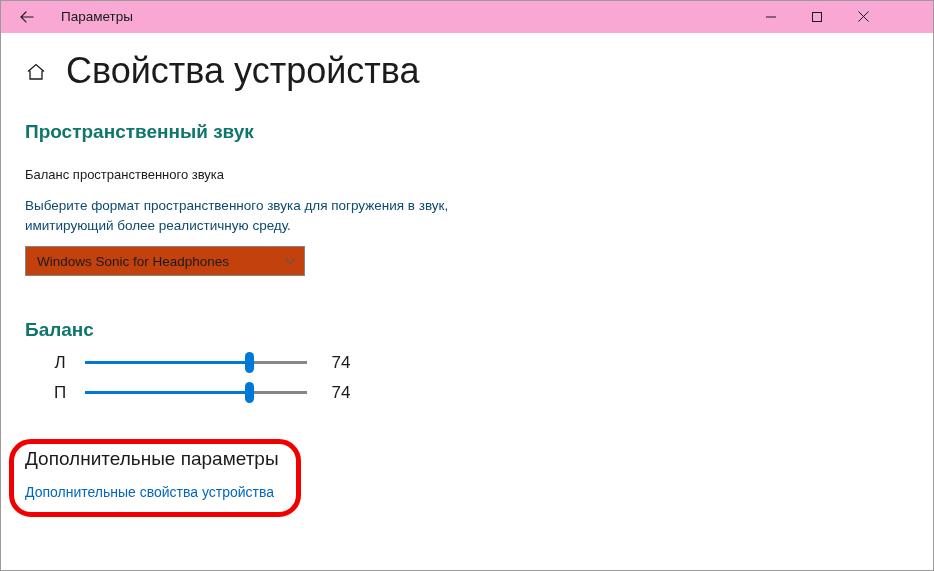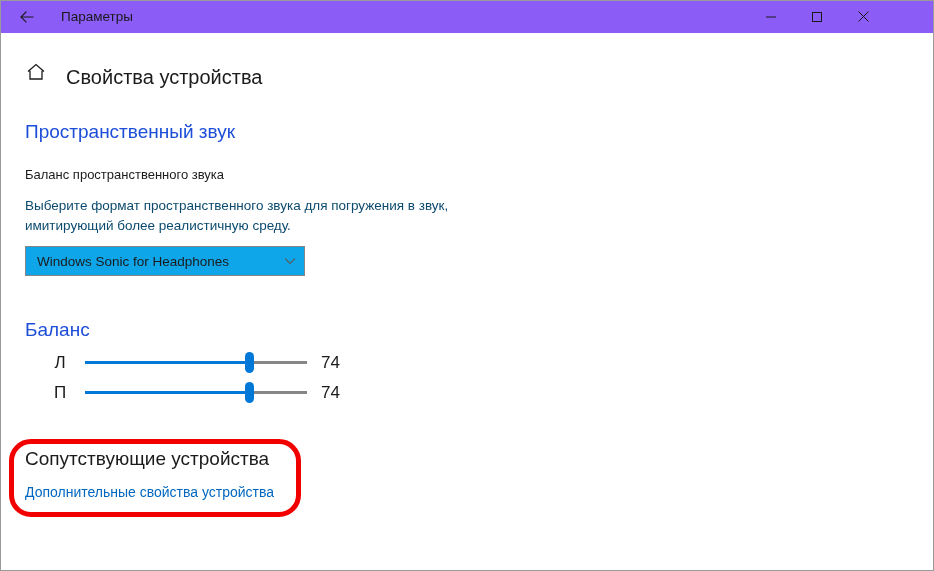--- a/index.html
+++ b/index.html
@@ -23,21 +23,21 @@
     border: 1px solid #9a9a9a;
     overflow: hidden;
   }
 
   
   #titlebar {
     position: absolute;
     left: 0; top: 0;
     width: 932px;
     height: 32px;
-    background: #8b5cf6;
+    background: #f9a8d4;
   }
   #back-button {
     position: absolute;
     left: 6px; top: 2px;
     width: 40px; height: 28px;
     display: flex;
     align-items: center;
     justify-content: center;
   }
   #back-button svg { display: block; }
@@ -74,40 +74,40 @@
   #home-icon {
     position: absolute;
     left: 20px; top: 8px;
     width: 30px; height: 30px;
     display: flex;
     align-items: center;
     justify-content: center;
   }
   #page-title {
     position: absolute;
-    left: 65px; top: 6px;
-    font-size: 20px;
+    left: 65px; top: 0;
+    font-size: 36px;
     font-weight: 400;
     color: #1b1b1b;
     line-height: 44px;
     white-space: nowrap;
   }
 
   
   #content {
     position: absolute;
     left: 0; top: 110px;
     width: 100%;
   }
   .section-heading {
     position: absolute;
     left: 24px;
     font-size: 19px;
-    font-weight: 400;
-    color: #1d4ed8;
+    font-weight: 700;
+    color: #0f766e;
     white-space: nowrap;
     text-align: center;
   }
   #spatial-heading { top: 10px; }
 
   #format-label {
     position: absolute;
     left: 24px; top: 56px;
     font-size: 13px;
     color: #1b1b1b;
@@ -123,21 +123,21 @@
   }
 
   
   #format-dropdown {
     position: absolute;
     left: 24px; top: 135px;
     width: 280px;
     height: 30px;
     box-sizing: border-box;
     border: 1px solid #868686;
-    background: #0ea5e9;
+    background: #c2410c;
     display: flex;
     align-items: center;
   }
   #format-dropdown-value {
     flex: 1;
     padding-left: 11px;
     font-size: 13.5px;
     color: #1b1b1b;
     white-space: nowrap;
     overflow: hidden;
@@ -195,21 +195,21 @@
     background: #0078d7;
   }
   .slider-value {
     position: absolute;
     left: 296px;
     top: 0;
     width: 40px;
     font-size: 17px;
     color: #1b1b1b;
     line-height: 28px;
-    text-align: left;
+    text-align: center;
   }
 
   
   #related-heading {
     position: absolute;
     left: 24px; top: 337px;
     font-size: 19px;
     font-weight: 400;
     color: #1b1b1b;
     white-space: nowrap;
@@ -316,19 +316,19 @@
 
     <div class="slider-row" id="slider-row-right">
       <div class="slider-channel">П</div>
       <div class="slider-track">
         <div class="slider-fill" style="width:74%"></div>
         <div class="slider-thumb" style="left:74%"></div>
       </div>
       <div class="slider-value">74</div>
     </div>
 
-    <div id="related-heading">Сопутствующие устройства</div>
+    <div id="related-heading">Дополнительные параметры</div>
     <a id="related-link">Дополнительные свойства устройства</a>
 
     <div id="highlight-box" style="border-color: rgb(242, 0, 0);"></div>
   </div>
 
 </div>
 
 </body></html>

